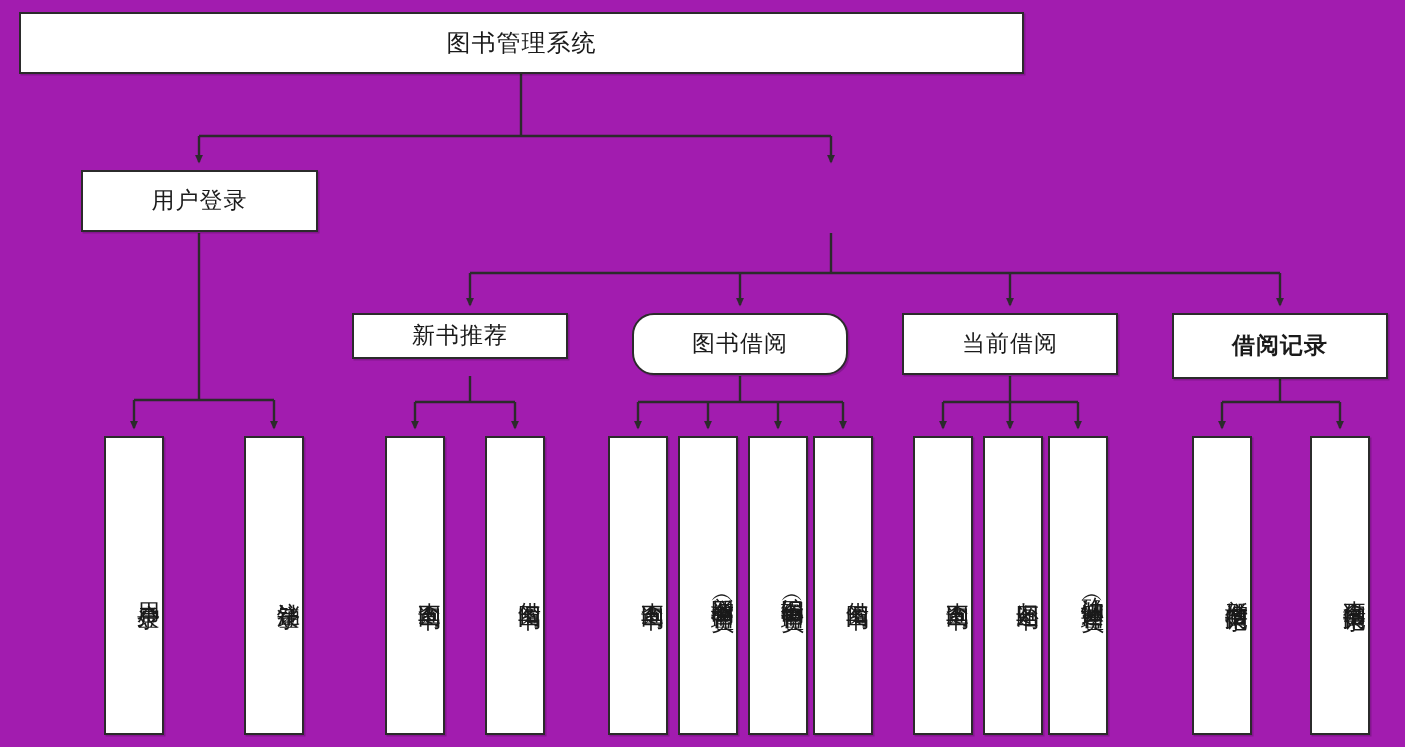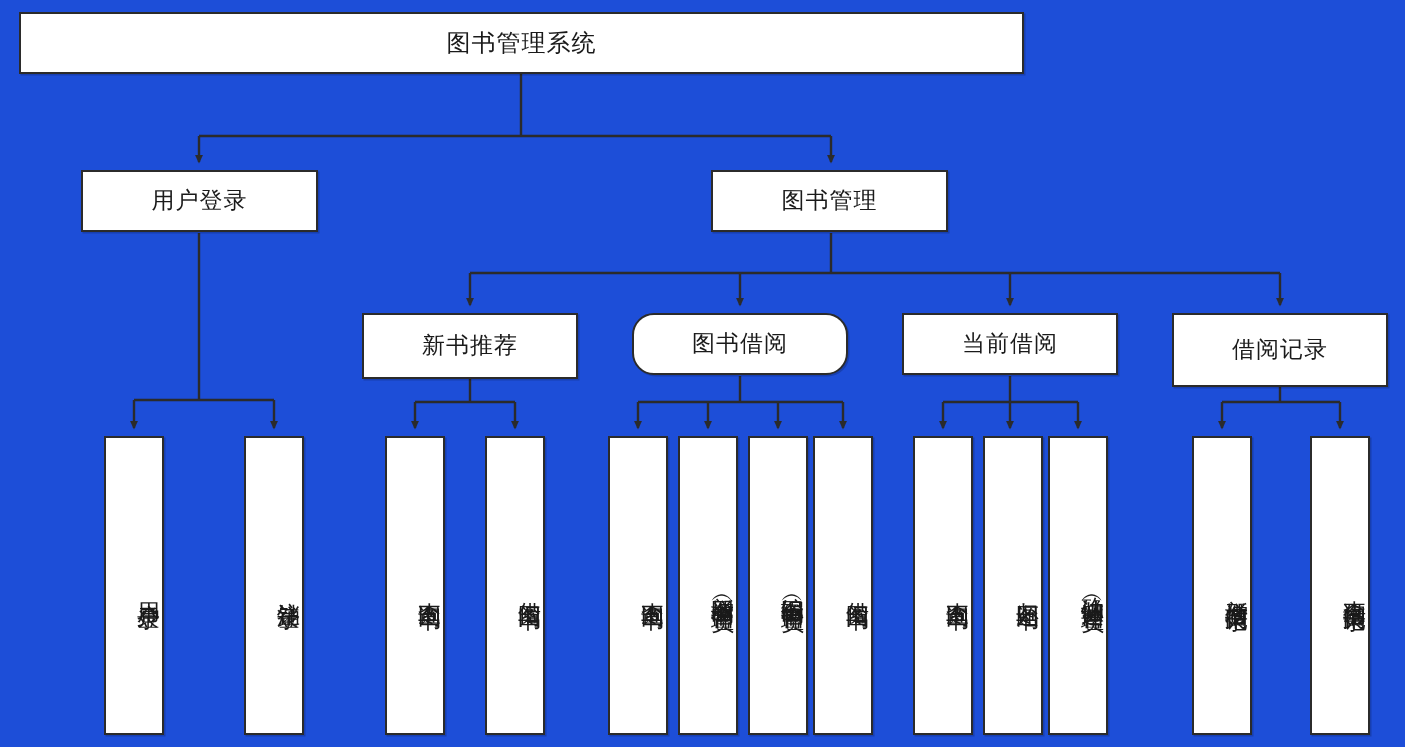--- a/index.html
+++ b/index.html
@@ -8,21 +8,21 @@
     padding: 0;
     background: #ffffff;
   }
   body {
     font-family: "DejaVu Sans", "Liberation Sans", sans-serif;
   }
   #canvas {
     position: relative;
     width: 1405px;
     height: 747px;
-    background: #1d4ed8;
+    background: #a21caf;
     overflow: hidden;
   }
   .node {
     position: absolute;
     box-sizing: border-box;
     border: 2.5px solid #2b2b2b;
     background: #ffffff;
     display: flex;
     align-items: center;
     justify-content: center;
@@ -122,26 +122,25 @@
       <path d="M1280,376 L1280,402"></path>
       <path d="M1222,402 L1340,402"></path>
       <path d="M1222,402 L1222,428" marker-end="url(#arrow)"></path>
       <path d="M1340,402 L1340,428" marker-end="url(#arrow)"></path>
     </g>
   </svg>
 
   <div class="node node-h node-root" style="left:19px; top:12px; width:1005px; height:62px;">图书管理系统</div>
 
   <div class="node node-h" style="left:81px; top:170px; width:237px; height:62px;">用户登录</div>
-  <div class="node node-h" style="left:711px; top:170px; width:237px; height:62px;">图书管理</div>
 
-  <div class="node node-h" style="left:362px; top:313px; width:216px; height:66px;">新书推荐</div>
+  <div class="node node-h" style="left:352px; top:313px; width:216px; height:46px;">新书推荐</div>
   <div class="node node-h" style="left:632px; top:313px; width:216px; height:62px;border-radius:22px;">图书借阅</div>
   <div class="node node-h" style="left:902px; top:313px; width:216px; height:62px;">当前借阅</div>
-  <div class="node node-h" style="left:1172px; top:313px; width:216px; height:74px;">借阅记录</div>
+  <div class="node node-h" style="left:1172px; top:313px; width:216px; height:66px;font-weight:bold;">借阅记录</div>
 
   <div class="node node-v" style="left:104px; top:436px; width:60px; height:299px;">
     <span class="vtext">用户登录</span>
   </div>
   <div class="node node-v" style="left:244px; top:436px; width:60px; height:299px;">
     <span class="vtext">注销登录</span>
   </div>
 
   <div class="node node-v" style="left:385px; top:436px; width:60px; height:299px;">
     <span class="vtext">查询图书</span>

